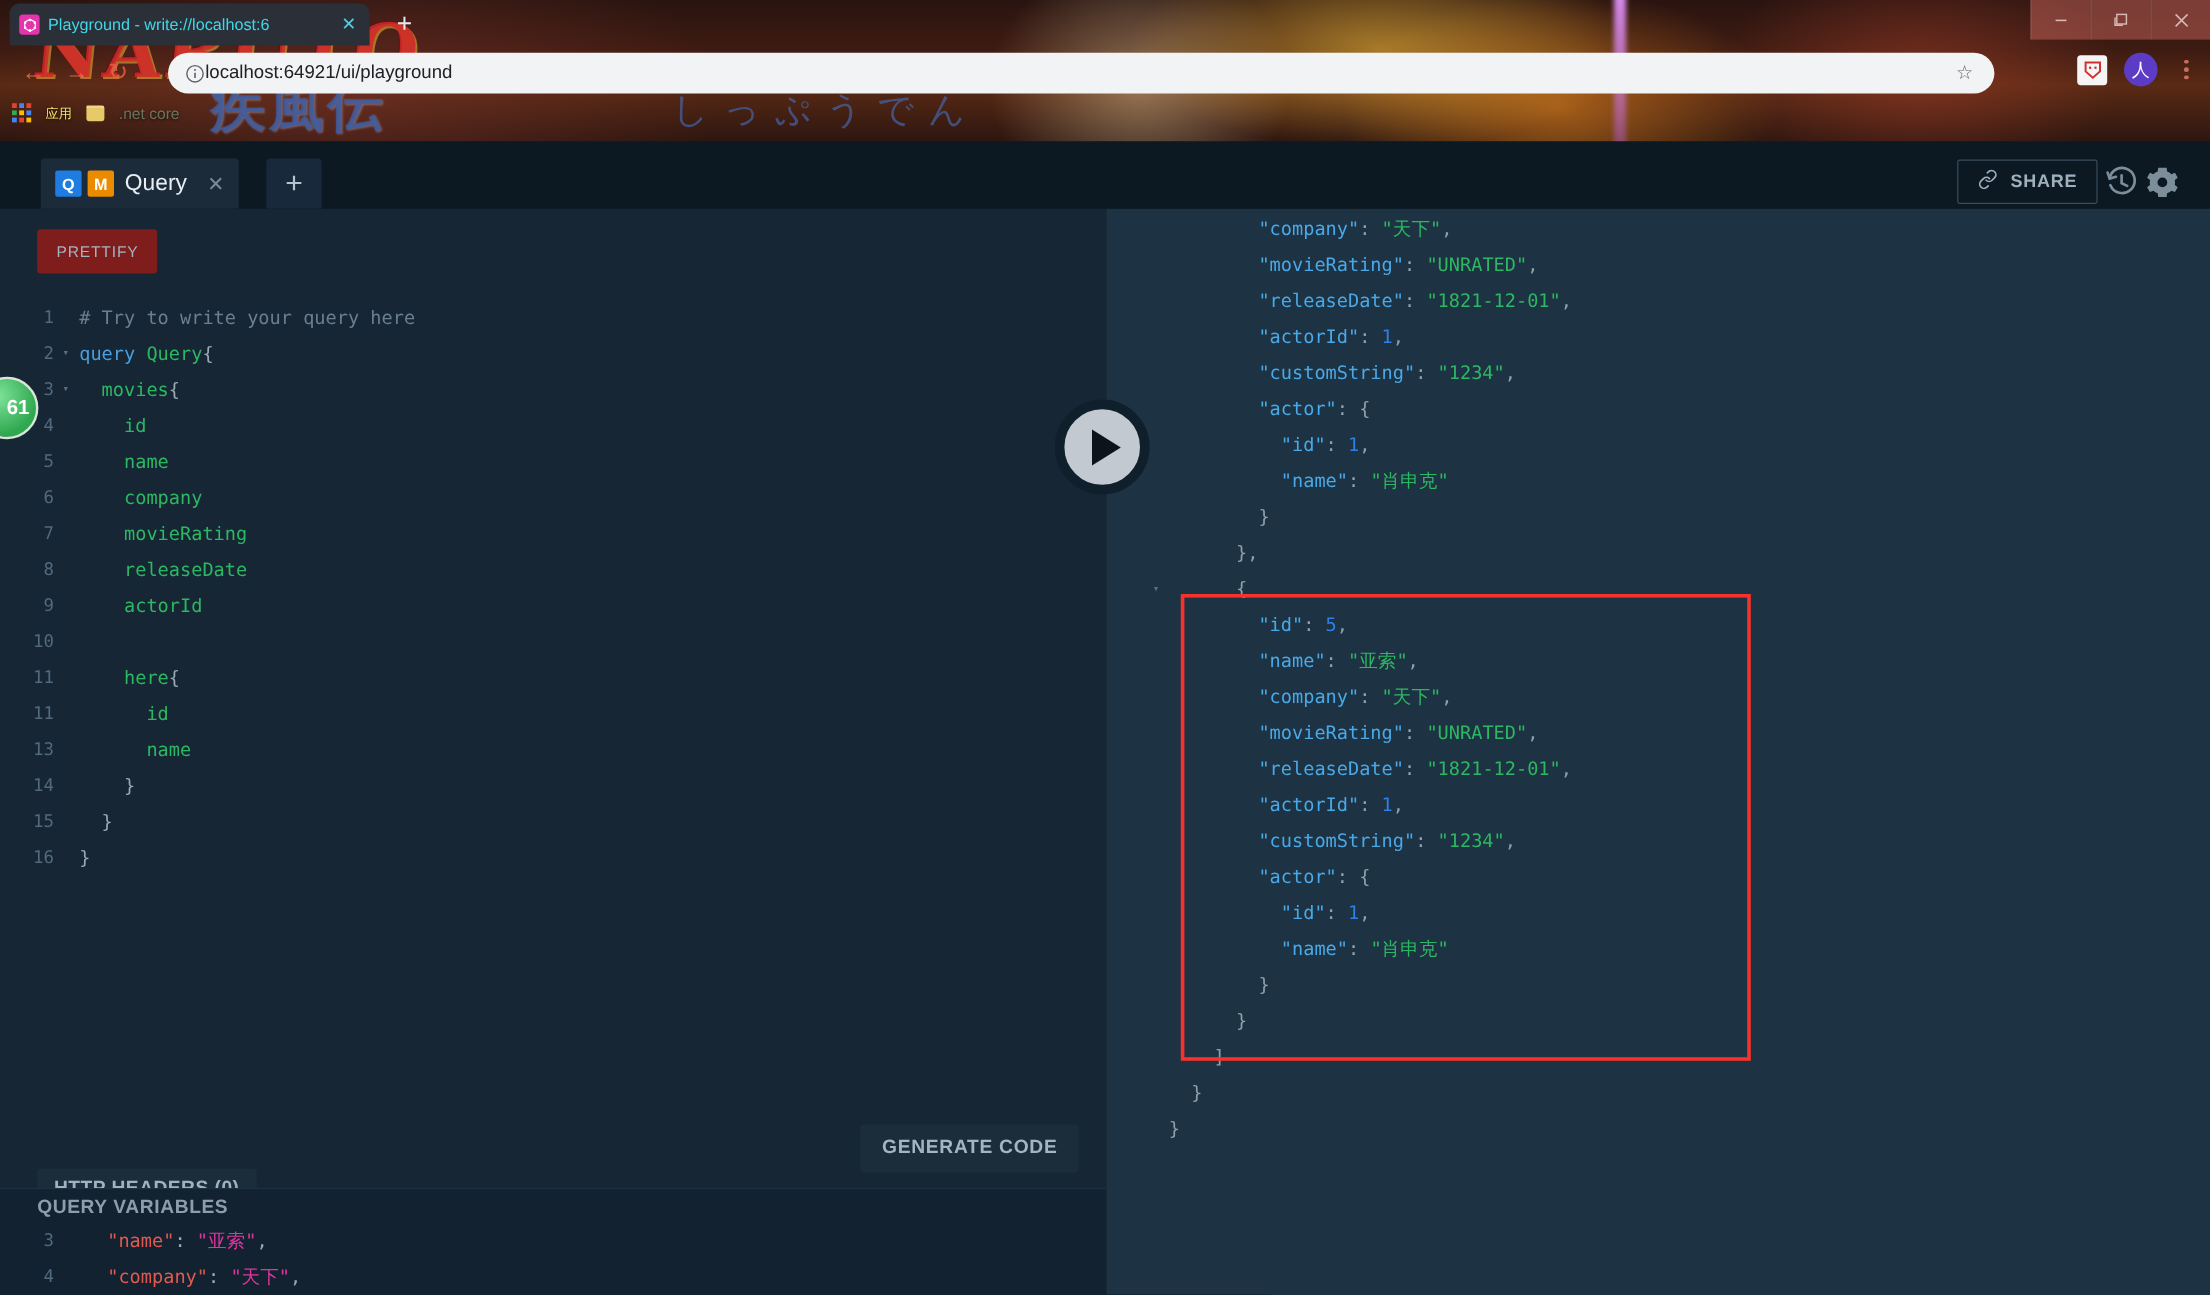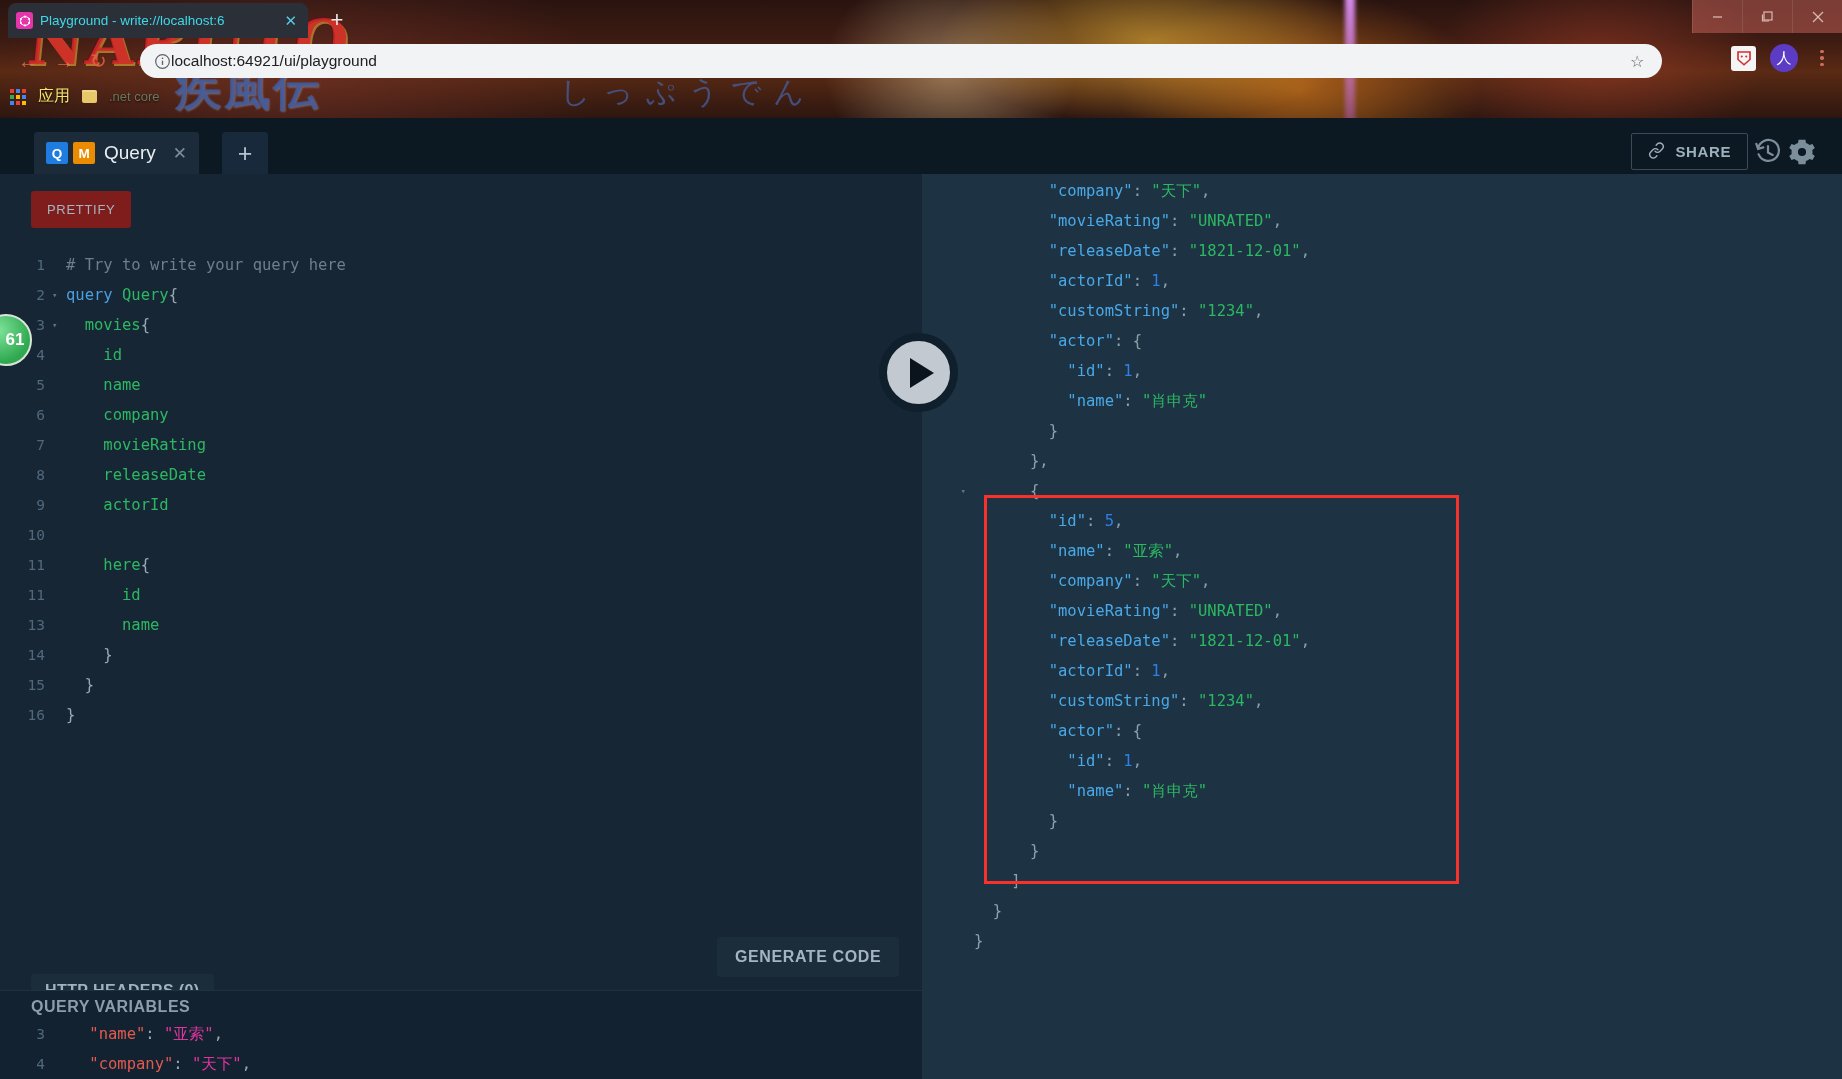--- a/index.html
+++ b/index.html
@@ -103,21 +103,21 @@
     display:flex; align-items:center; justify-content:center;
     color:#fff; font-size:15px;
   }
   .kebab { width:20px; display:flex; flex-direction:column; align-items:center; gap:3px; }
   .kebab i { width:3.5px; height:3.5px; border-radius:50%; background:#cc6e5e; display:block; }
 
   
   .bookmarks { position:absolute; left:10px; top:86px; display:flex; align-items:center; gap:12px; }
   .bm-apps-grid { display:grid; grid-template-columns:repeat(3,4px); gap:2px; }
   .bm-apps-grid i { width:4px; height:4px; display:block; }
-  .bm-label { font-size:16px; color:#f2e46a; white-space:nowrap; text-shadow:0 1px 2px rgba(0,0,0,.8); }
+  .bm-label { font-size:11px; color:#f2e46a; white-space:nowrap; text-shadow:0 1px 2px rgba(0,0,0,.8); }
   .bm-folder {
     width:15px; height:13px; background:#e8c96a; border-radius:1px 2px 2px 2px;
     box-shadow: inset 0 2px 0 rgba(255,255,255,.25);
   }
   .bm-label2 { font-size:13px; color:rgba(120,150,120,.75); text-shadow:0 1px 2px rgba(0,0,0,.7); }
 
   
   .pg {
     position:absolute; left:0; top:118px; width:1842px; height:961px;
     background:#0d1b26;

